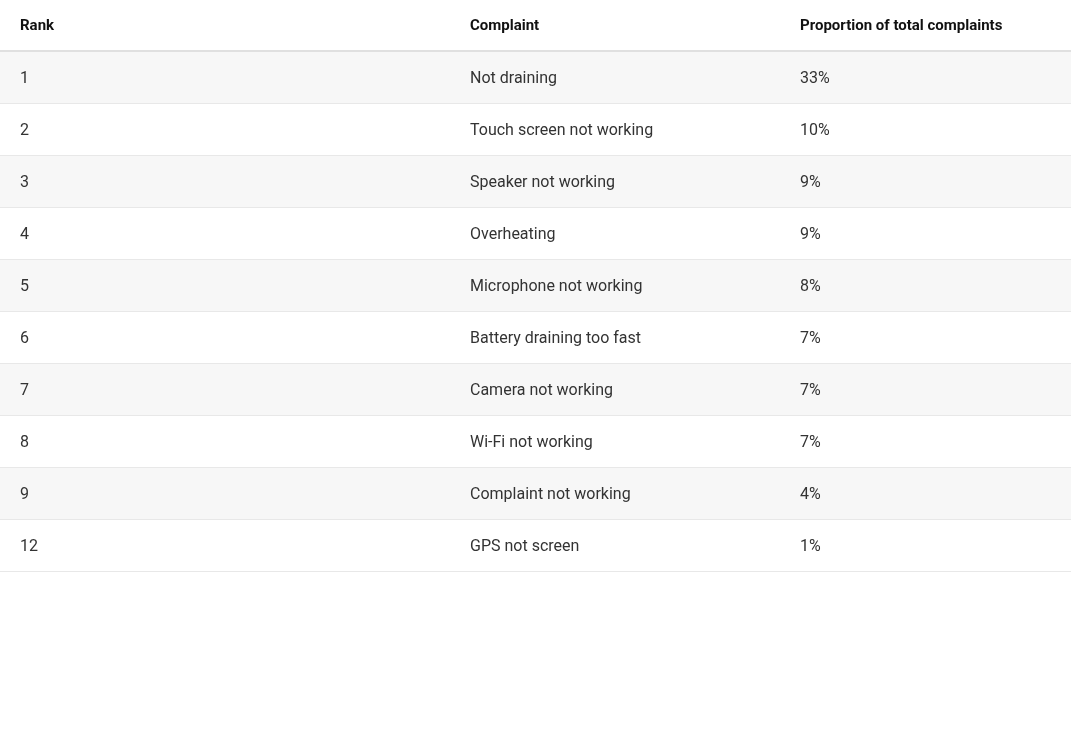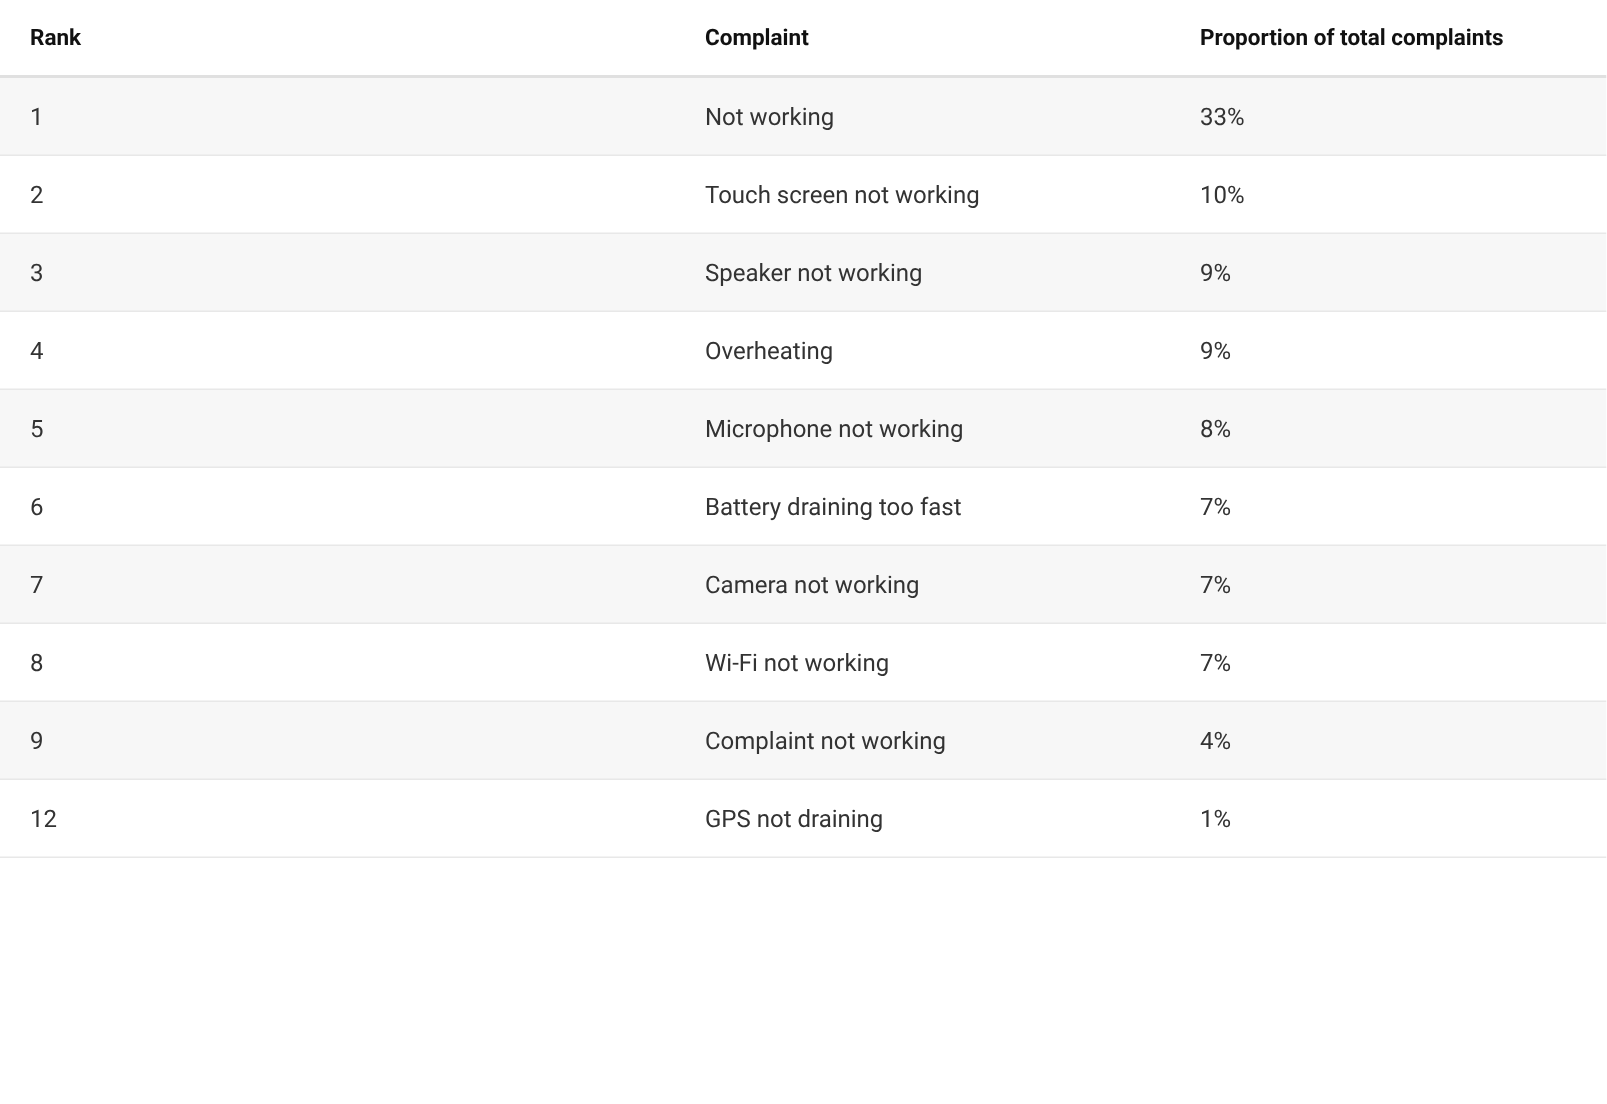--- a/index.html
+++ b/index.html
@@ -79,21 +79,21 @@
     <thead>
       <tr>
         <th>Rank</th>
         <th>Complaint</th>
         <th>Proportion of total complaints</th>
       </tr>
     </thead>
     <tbody id="table-body">
     <tr>
           <td>1</td>
-          <td>Not working</td>
+          <td>Not draining</td>
           <td>33%</td>
         </tr>
         <tr>
           <td>2</td>
           <td>Touch screen not working</td>
           <td>10%</td>
         </tr>
         <tr>
           <td>3</td>
           <td>Speaker not working</td>
@@ -124,18 +124,18 @@
           <td>Wi-Fi not working</td>
           <td>7%</td>
         </tr>
         <tr>
           <td>9</td>
           <td>Complaint not working</td>
           <td>4%</td>
         </tr>
         <tr>
           <td>12</td>
-          <td>GPS not draining</td>
+          <td>GPS not screen</td>
           <td>1%</td>
         </tr>
       </tbody>
   </table>
 </div>
 
 </body></html>

